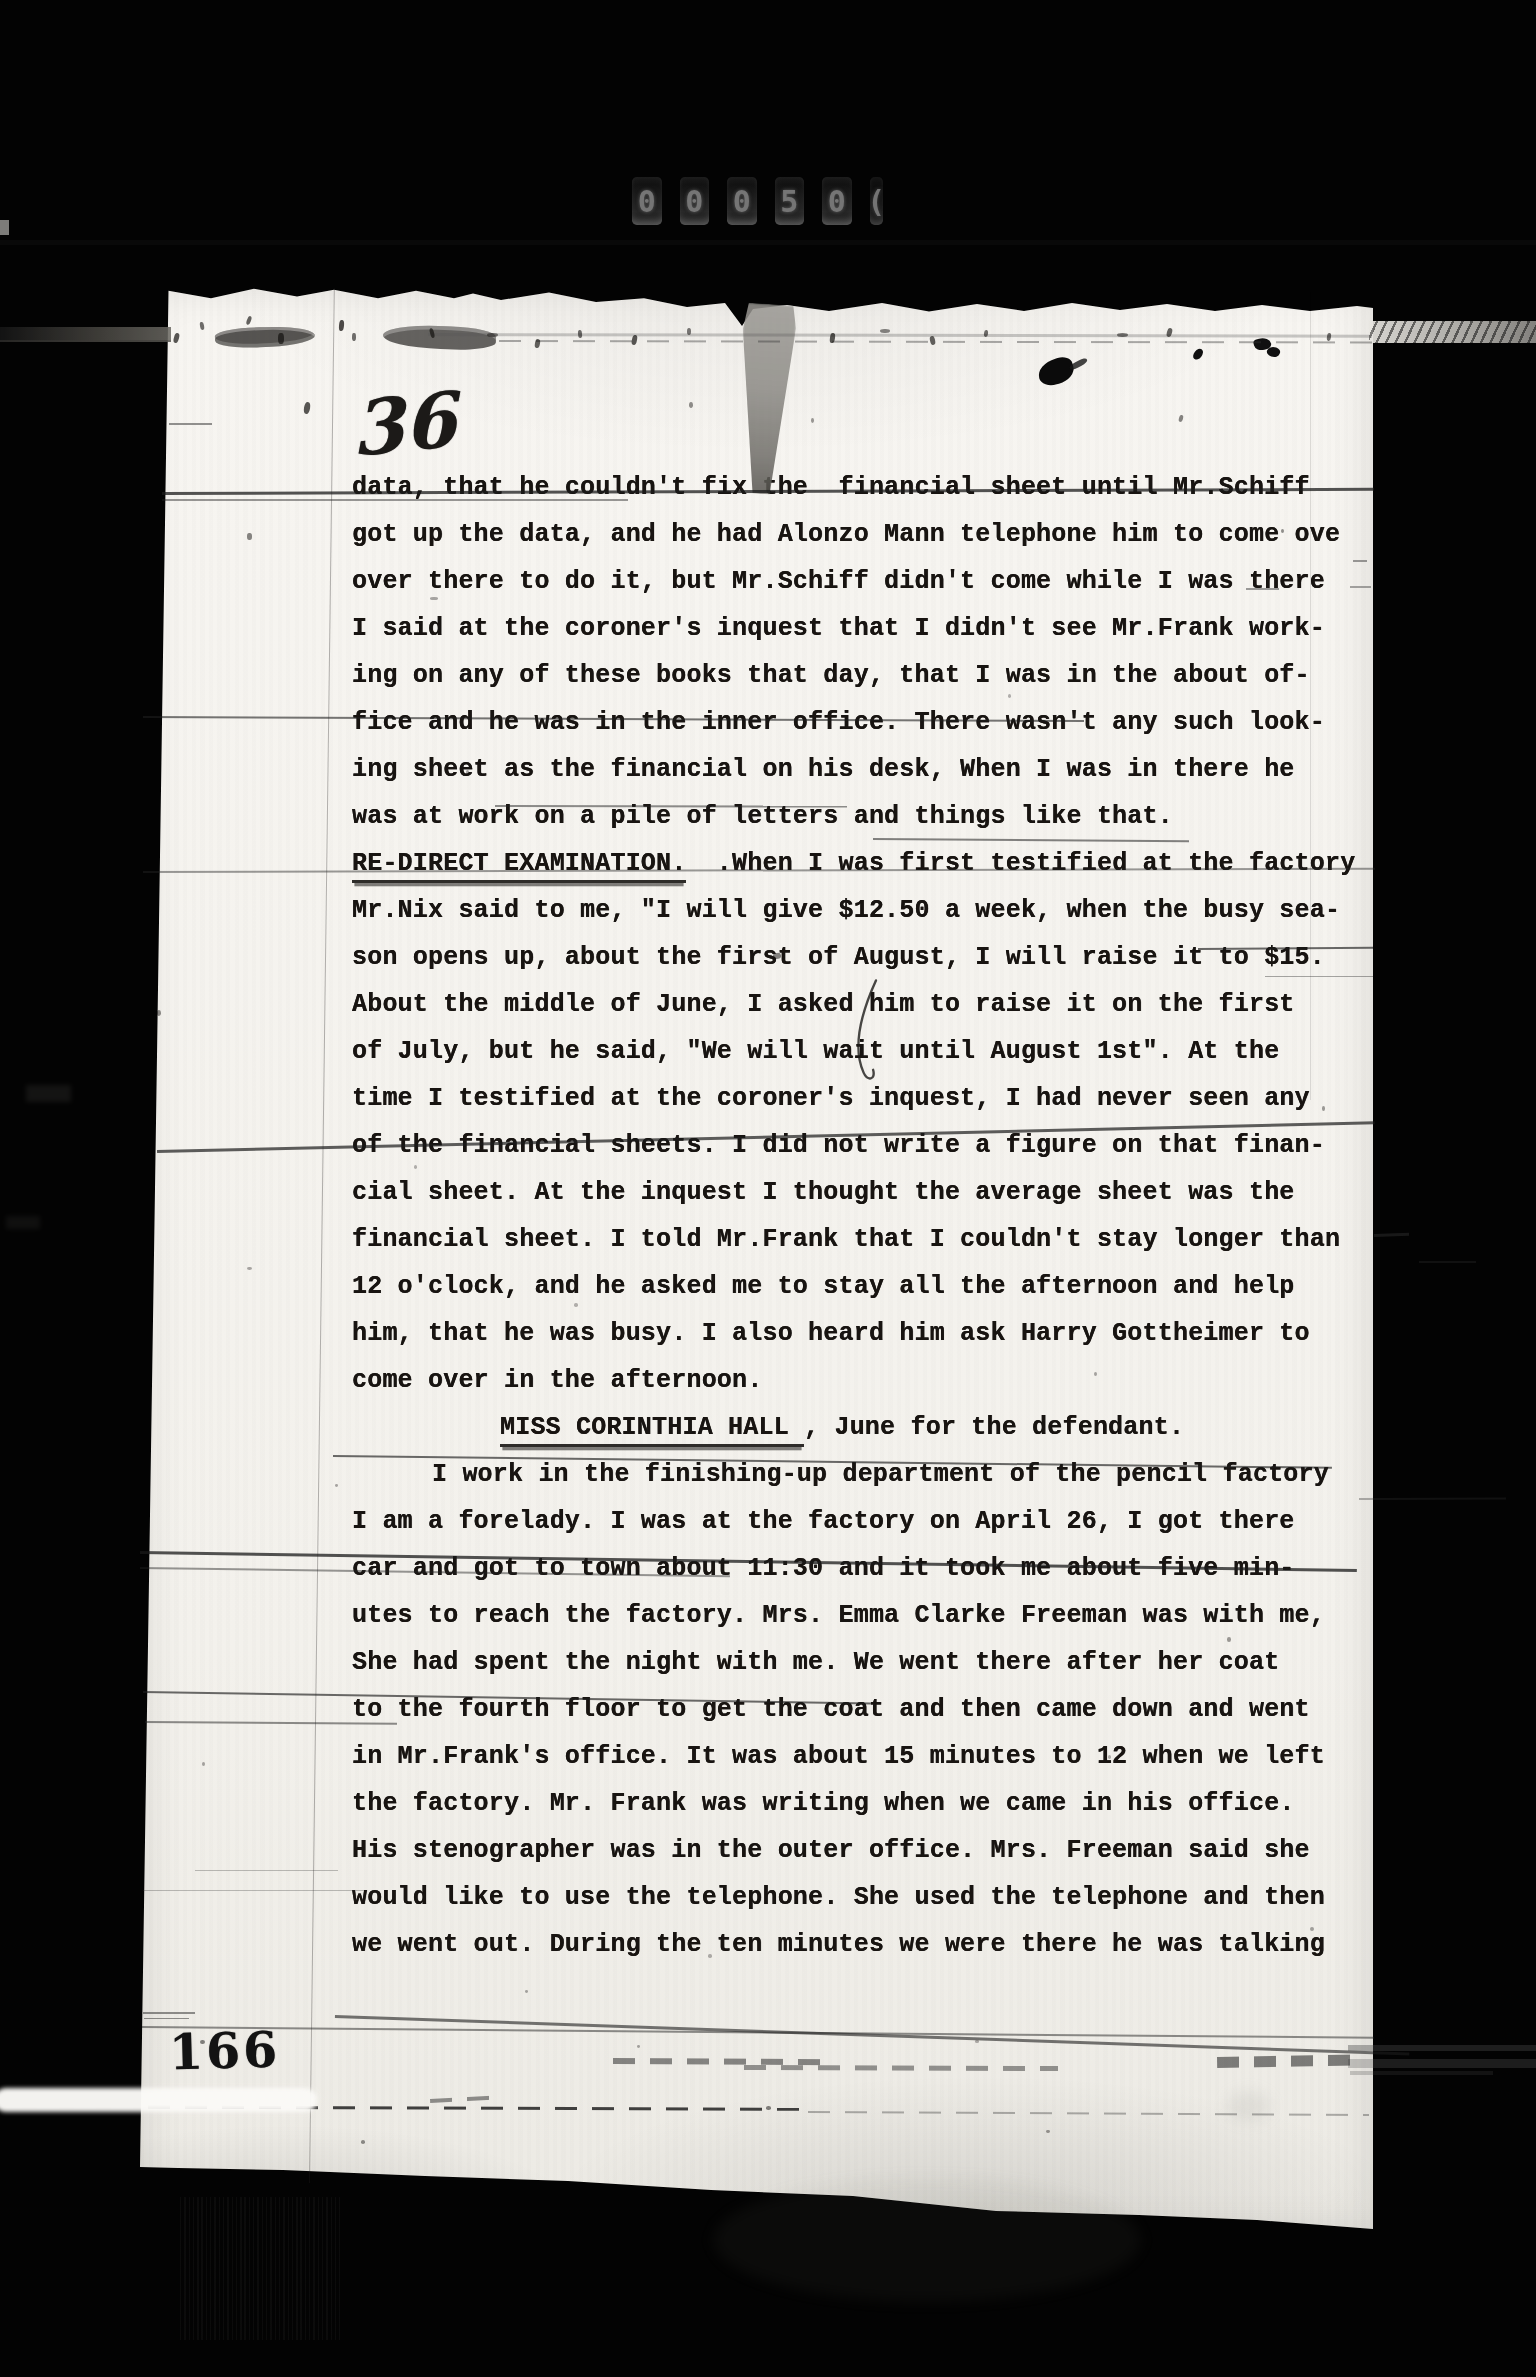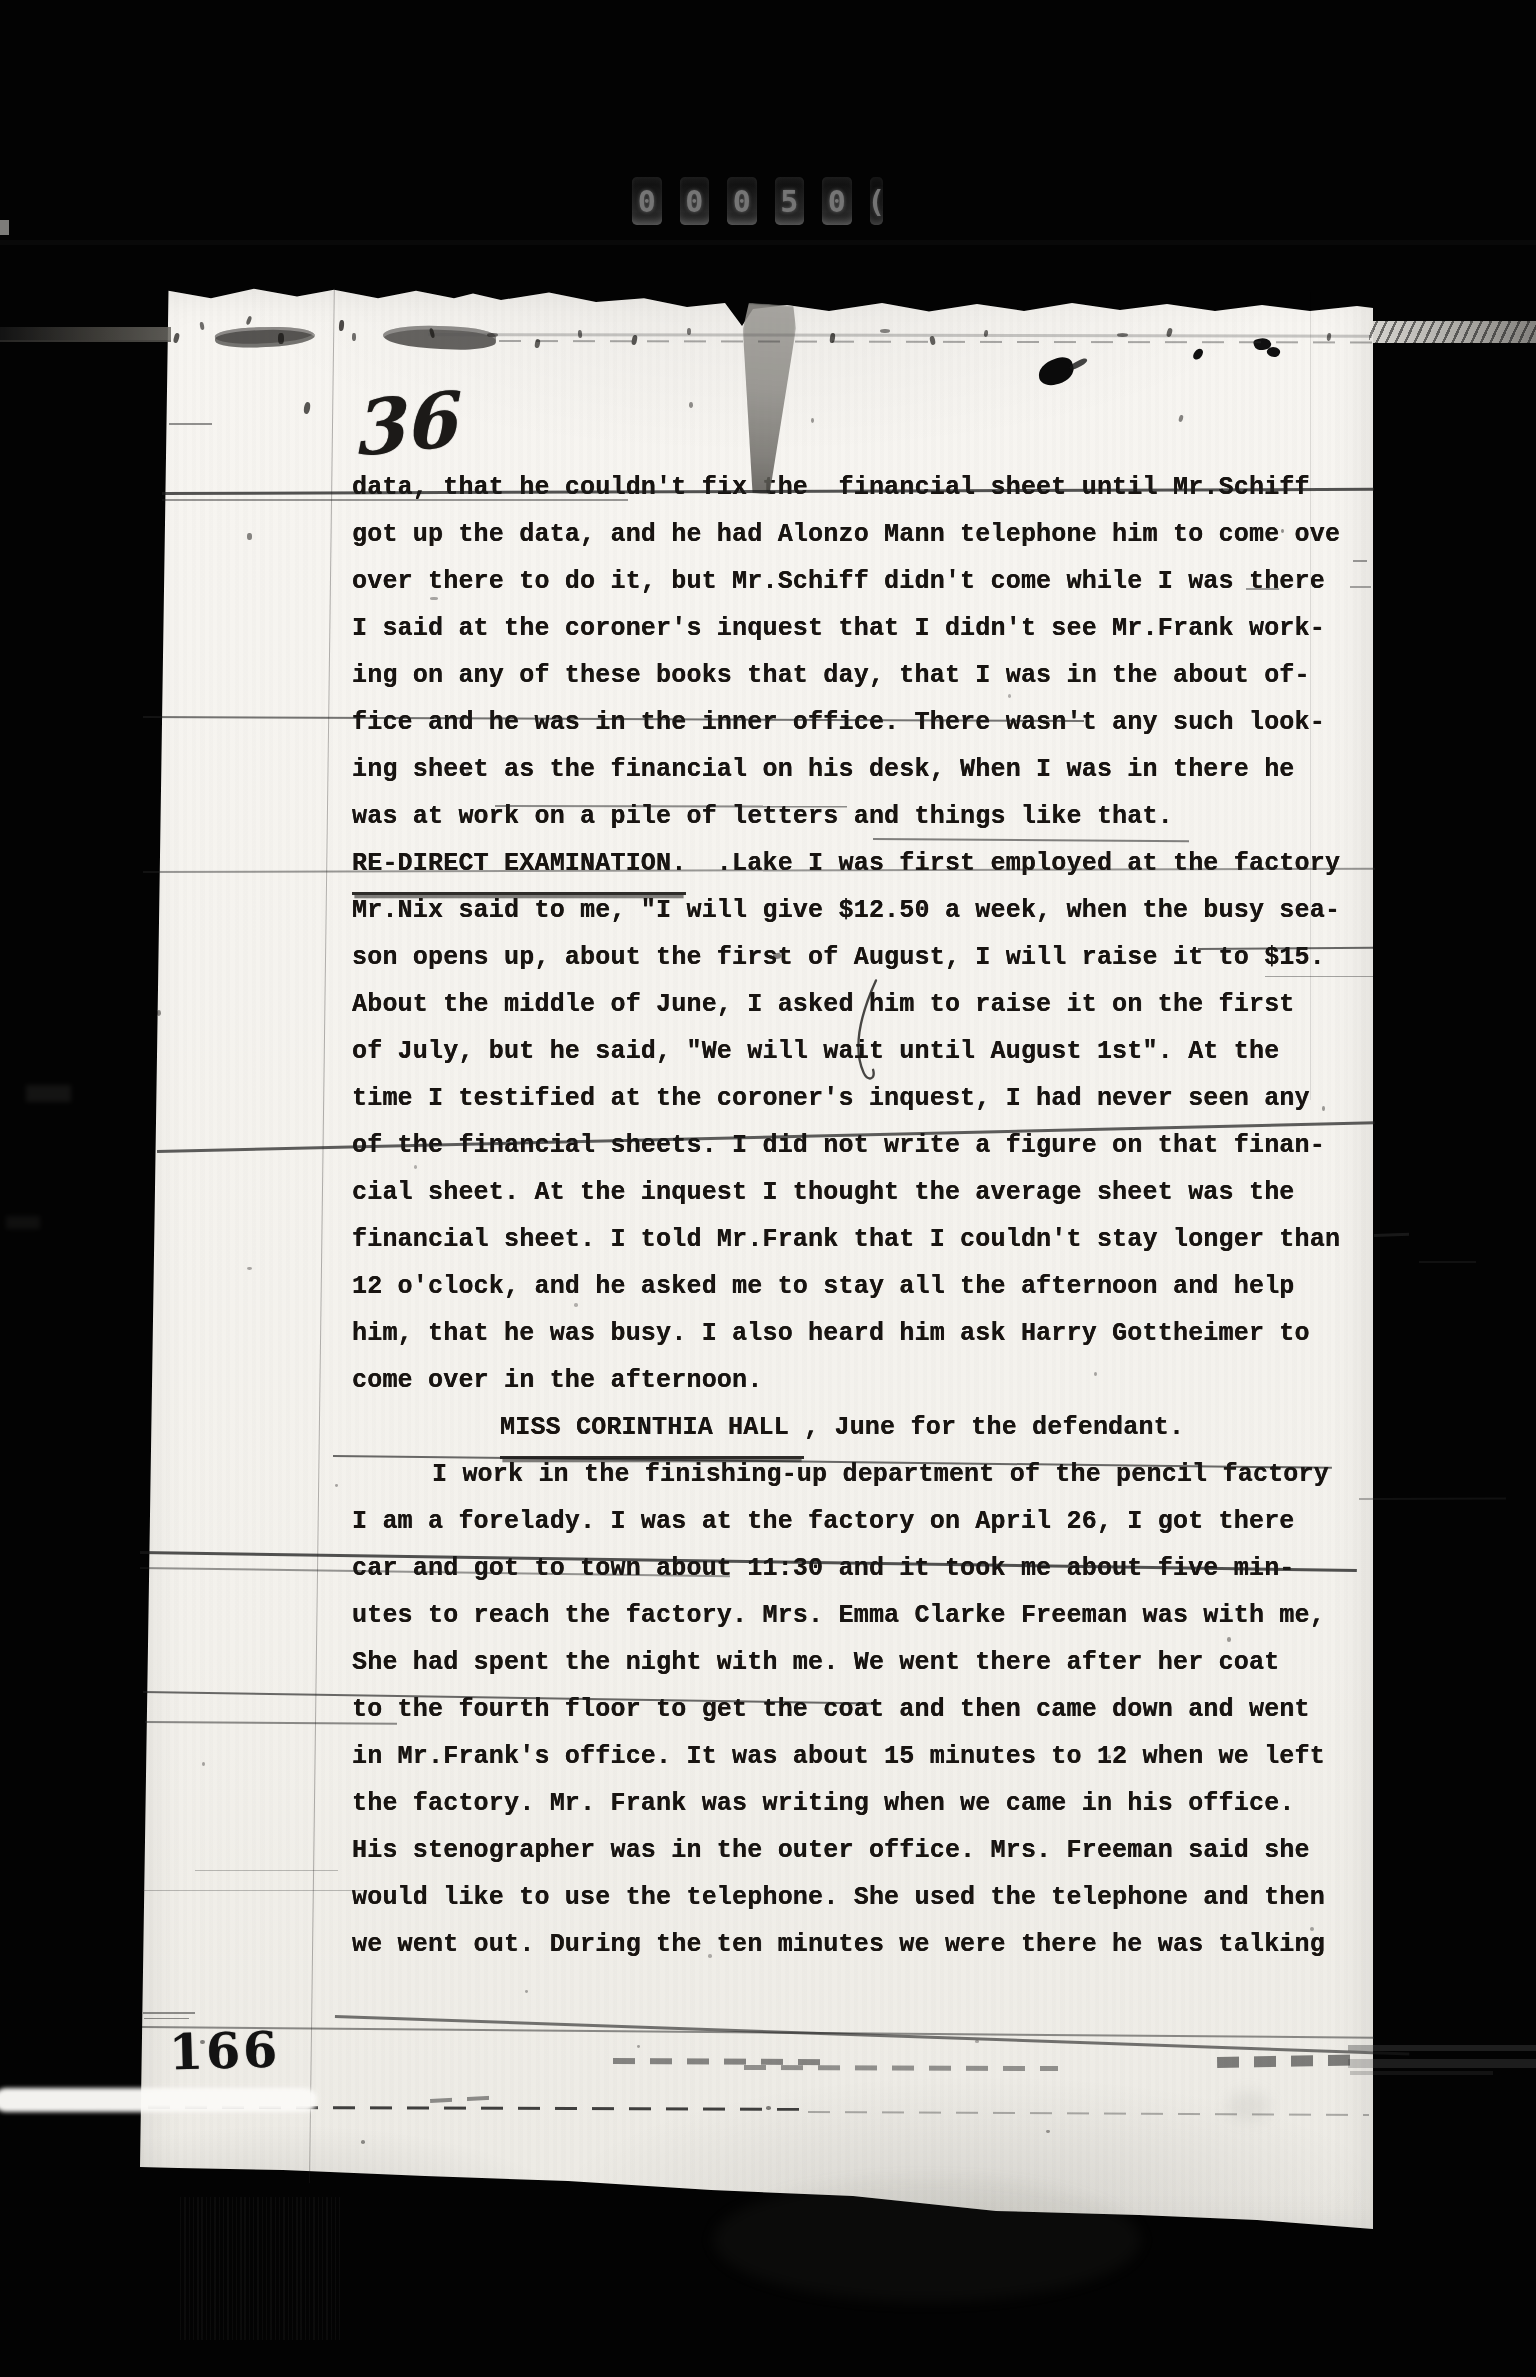--- a/index.html
+++ b/index.html
@@ -27,21 +27,21 @@
       314px 14.3px,333px 9.5px,361px 16px,409px 8.6px,456px 18px,504px 14.3px,547px 23px,585px 19px,
       602px 42px,613px 25px,647px 21px,689px 27px,742px 19px,789px 27.6px,837px 20px,884px 27px,
       932px 19px,980px 26px,1027px 20px,1075px 27px,1122px 21px,1170px 27px,1217px 22px,1233px 24px,
       1233px 1945px,1117px 1936px,999px 1931px,856px 1927px,713px 1912px,571px 1906px,428px 1897px,
       285px 1892px,143px 1886px,38px 1884px,0px 1883px,14.3px 951px);
     box-shadow:inset 0 0 43px rgba(0,0,0,.12);}
   
   #text-block{position:absolute;left:352px;top:464px;width:1013px;z-index:6;}
   .tline{height:47px;line-height:47px;white-space:pre;font-size:25px;font-weight:700;color:#181411;
          letter-spacing:0.2px;text-shadow:0 0 0.6px rgba(10,8,6,.85), 0.4px 0.3px 0 rgba(30,25,20,.28);}
-  .uheavy{border-bottom:3.3px solid rgba(18,16,14,.88);padding-bottom:14px;
+  .uheavy{border-bottom:3.3px solid rgba(18,16,14,.88);padding-bottom:2px;
           box-shadow:0 5.7px 0 -2.4px rgba(28,26,24,.55);}
   
   #hw36{position:absolute;left:358px;top:380px;z-index:6;font-family:"DejaVu Serif",serif;
         font-style:italic;font-weight:700;font-size:75px;color:#1c1a18;transform:rotate(-6deg) skewX(-6deg);
         text-shadow:0 0 1px rgba(20,20,20,.6);}
   #stamp166{position:absolute;left:169px;top:2022px;z-index:7;font-family:"DejaVu Serif",serif;
         font-weight:700;font-size:49px;letter-spacing:2.9px;color:#131313;transform:rotate(-1.5deg);
         text-shadow:0 0 1px rgba(0,0,0,.55);}
   
   .art{position:absolute;transform-origin:left top;z-index:7;}
@@ -125,21 +125,21 @@
   <div id="hw36">36</div>
   <div id="text-block">
       <div class="tline"><span>data, that he couldn't fix the  financial sheet until Mr.Schiff</span></div>
       <div class="tline"><span>got up the data, and he had Alonzo Mann telephone him to come ove</span></div>
       <div class="tline"><span>over there to do it, but Mr.Schiff didn't come while I was there</span></div>
       <div class="tline"><span>I said at the coroner's inquest that I didn't see Mr.Frank work-</span></div>
       <div class="tline"><span>ing on any of these books that day, that I was in the about of-</span></div>
       <div class="tline"><span>fice and he was in the inner office. There wasn't any such look-</span></div>
       <div class="tline"><span>ing sheet as the financial on his desk, When I was in there he</span></div>
       <div class="tline"><span>was at work on a pile of letters and things like that.</span></div>
-      <div class="tline"><span class="uheavy">RE-DIRECT EXAMINATION.</span><span>  .Lake I was first employed at the factory</span></div>
+      <div class="tline"><span class="uheavy">RE-DIRECT EXAMINATION.</span><span>  .When I was first testified at the factory</span></div>
       <div class="tline"><span>Mr.Nix said to me, "I will give $12.50 a week, when the busy sea-</span></div>
       <div class="tline"><span>son opens up, about the first of August, I will raise it to $15.</span></div>
       <div class="tline"><span>About the middle of June, I asked him to raise it on the first</span></div>
       <div class="tline"><span>of July, but he said, "We will wait until August 1st". At the</span></div>
       <div class="tline"><span>time I testified at the coroner's inquest, I had never seen any</span></div>
       <div class="tline"><span>of the financial sheets. I did not write a figure on that finan-</span></div>
       <div class="tline"><span>cial sheet. At the inquest I thought the average sheet was the</span></div>
       <div class="tline"><span>financial sheet. I told Mr.Frank that I couldn't stay longer than</span></div>
       <div class="tline"><span>12 o'clock, and he asked me to stay all the afternoon and help</span></div>
       <div class="tline"><span>him, that he was busy. I also heard him ask Harry Gottheimer to</span></div>

